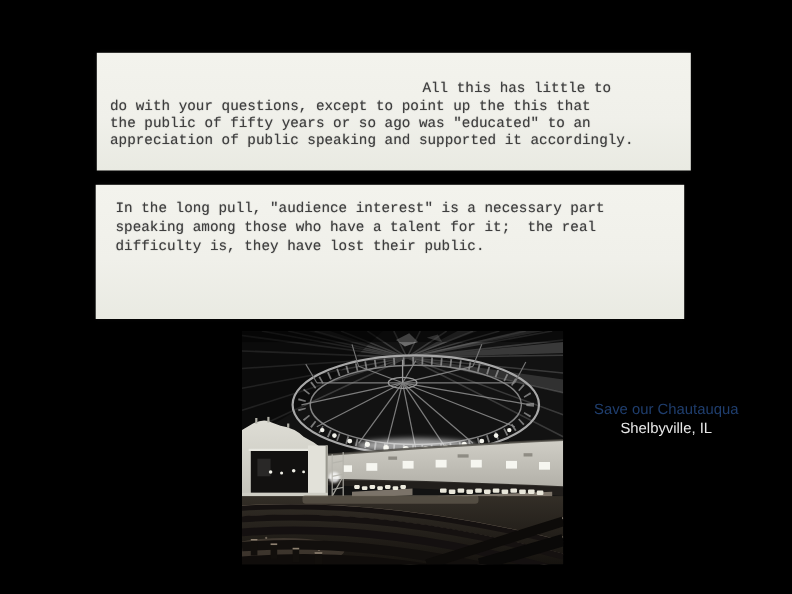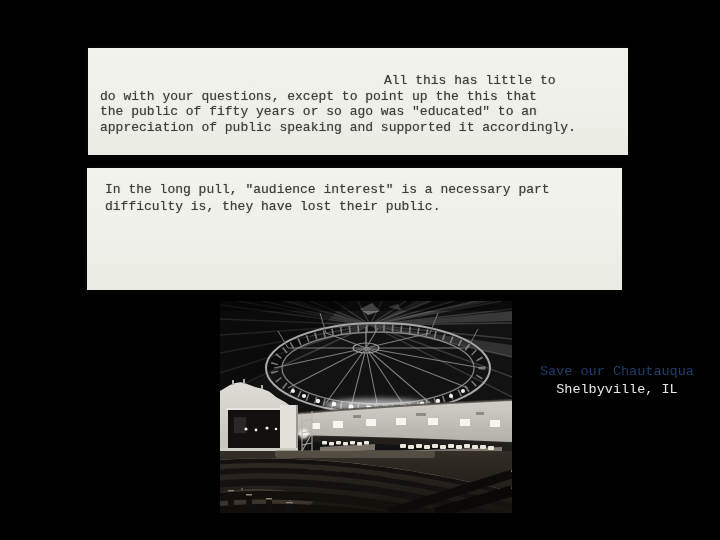--- a/index.html
+++ b/index.html
@@ -12,38 +12,39 @@
   .paper-2{left:87px;top:168px;width:535px;height:122px;padding:13px 12px 0 18px;}
   .tw-line{font-family:"Liberation Mono","DejaVu Sans Mono",monospace;
            font-size:13px;color:#3e3e3e;white-space:pre;
            text-shadow:0 0 1px rgba(55,55,55,0.55);}
   .paper-1 .tw-line{line-height:15.5px;}
   .paper-2 .tw-line{line-height:17px;}
   .indent-1{padding-left:284px;}
   .photo{position:absolute;left:220px;top:301px;width:292px;height:212px;margin:0;
          background:#101010;}
   .photo svg{display:block;}
-  .caption{position:absolute;left:540px;top:363px;font-size:13.5px;line-height:18px;font-family:Liberation Mono, monospace;}
+  .caption{position:absolute;left:540px;top:363px;font-size:13.5px;line-height:18px;}
   .caption-title{font-weight:400;}
   .caption-subtitle{font-weight:400;text-align:center;}
 </style>
 </head>
 <body>
 
 <div class="slide">
 
   <section class="paper paper-1">
     <div class="tw-line indent-1">All this has little to</div>
     <div class="tw-line">do with your questions, except to point up the this that</div>
     <div class="tw-line">the public of fifty years or so ago was "educated" to an</div>
     <div class="tw-line">appreciation of public speaking and supported it accordingly.</div>
   </section>
 
   <section class="paper paper-2">
     <div class="tw-line">In the long pull, "audience interest" is a necessary part</div>
+    <div class="tw-line">speaking among those who have a talent for it;  the real</div>
     <div class="tw-line">difficulty is, they have lost their public.</div>
   </section>
 
   <figure class="photo">
     <svg width="292" height="212" viewBox="0 0 292 212" role="img" aria-label="Black-and-white photograph of the interior of a circular Chautauqua auditorium: exposed wooden roof trusses, a large central ring truss with lights, a stage with proscenium at left, white curved wall with windows, stacked chairs, and rows of wooden pews">
       <defs>
         <filter id="blur3" x="-50%" y="-50%" width="200%" height="200%">
           <feGaussianBlur stdDeviation="2.6"></feGaussianBlur>
         </filter>
         <filter id="blur1" x="-50%" y="-50%" width="200%" height="200%">

